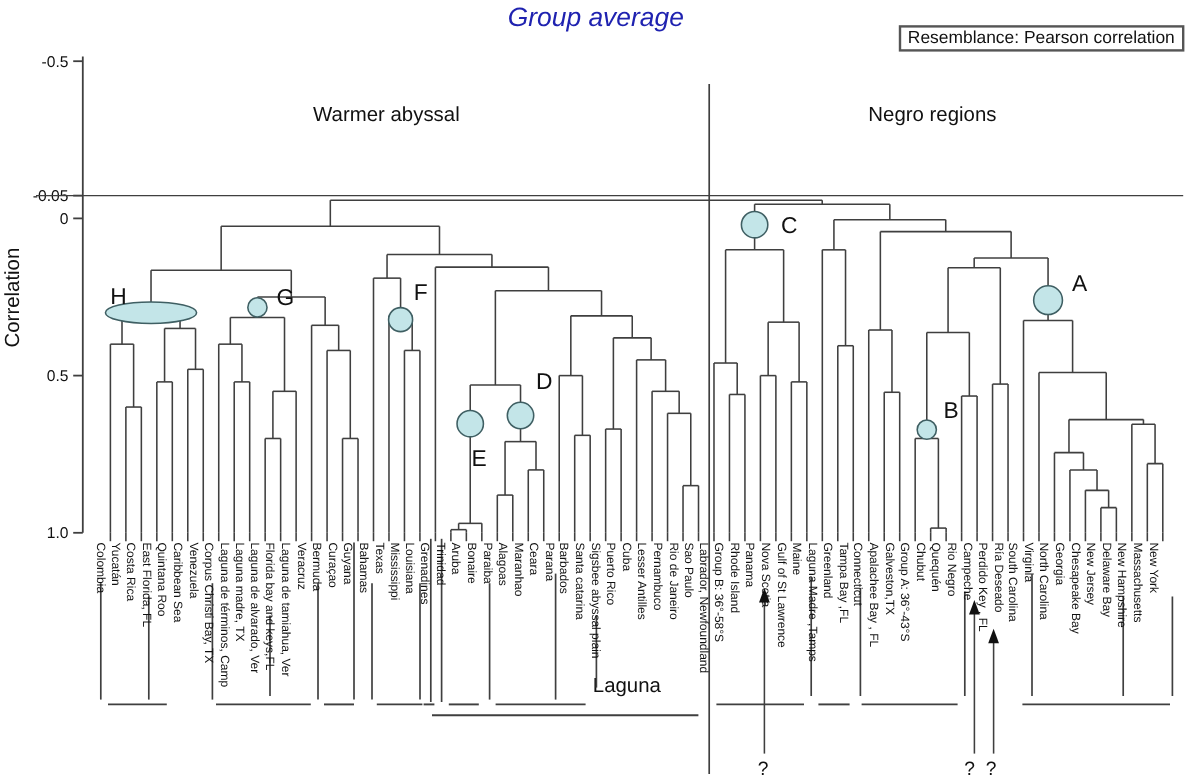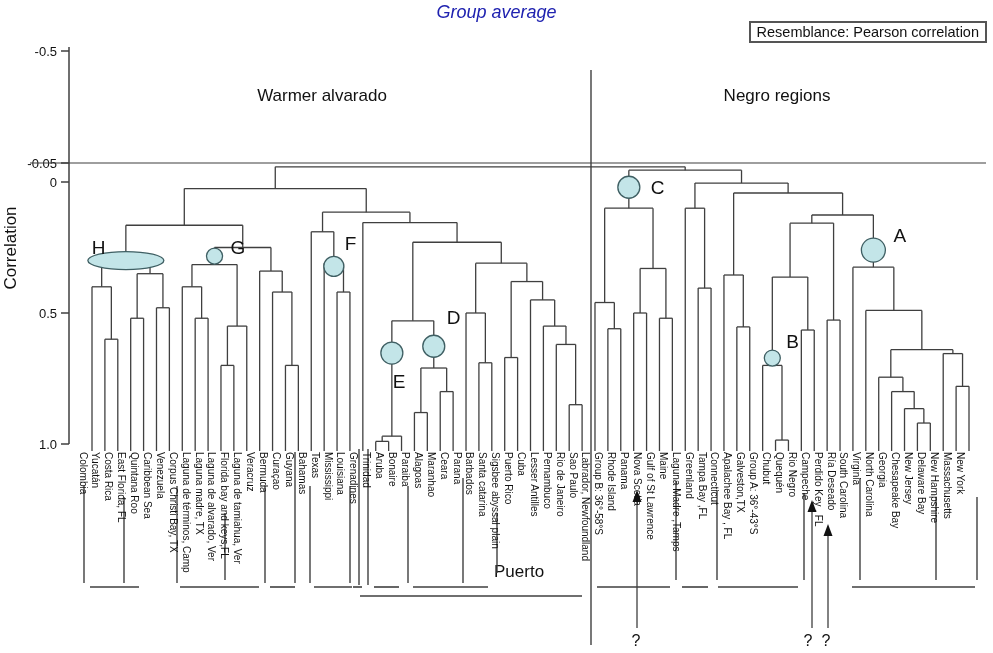--- a/index.html
+++ b/index.html
@@ -1,42 +1,42 @@
 <!DOCTYPE html>
 <html><head>
 <meta charset="utf-8">
 <style>
   html,body{margin:0;padding:0;background:#ffffff;}
   #stage{position:relative;width:993px;height:653px;background:#ffffff;overflow:hidden;
          font-family:"Liberation Sans", sans-serif;}
   #chart-title{position:absolute;left:0;top:2px;width:993px;text-align:center;
 phantom:0;
-    font-size:18px;font-style:italic;color:#1f22b0;}
+    font-size:22px;font-style:italic;color:#1f22b0;}
   #resemblance-box{position:absolute;right:6px;top:21px;border:2px solid #555;
     padding:1px 6px;font-size:14.5px;color:#111;background:#fff;}
   .region-label{position:absolute;top:86px;font-size:17px;color:#111;}
   #warmer-label{left:237px;width:170px;text-align:center;}
   #colder-label{left:692px;width:170px;text-align:center;}
   #y-axis-title{position:absolute;left:-44px;top:238px;width:110px;text-align:center;
     font-size:17px;color:#111;transform:rotate(-90deg);}
   #samples-label{position:absolute;left:494px;top:562px;font-size:17px;color:#111;}
   svg{position:absolute;left:0;top:0;}
   .leaf-label{position:absolute;white-space:nowrap;font-size:10px;color:#111;
     transform:rotate(90deg);transform-origin:0 0;letter-spacing:0px;}
 </style>
 </head>
 <body>
 
 <div id="stage">
   <div id="chart-title">Group average</div>
   <div id="resemblance-box">Resemblance: Pearson correlation</div>
-  <div id="warmer-label" class="region-label">Warmer alvarado</div>
+  <div id="warmer-label" class="region-label">Warmer abyssal</div>
   <div id="colder-label" class="region-label">Negro regions</div>
   <div id="y-axis-title">Correlation</div>
-  <div id="samples-label">Puerto</div>
+  <div id="samples-label">Laguna</div>
   <svg id="plot" width="993" height="653">
       <line x1="69" y1="47" x2="69" y2="444" stroke="#3f3f3f" stroke-width="1.5"></line>
       <line x1="61" y1="51" x2="69" y2="51" stroke="#3f3f3f" stroke-width="1.5"></line>
       <text x="57" y="55.5" fill="#111111" font-size="13" font-family="&quot;Liberation Sans&quot;, sans-serif" text-anchor="end">-0.5</text>
       <line x1="61" y1="163" x2="69" y2="163" stroke="#3f3f3f" stroke-width="1.5"></line>
       <text x="57" y="167.5" fill="#111111" font-size="13" font-family="&quot;Liberation Sans&quot;, sans-serif" text-anchor="end">-0.05</text>
       <line x1="61" y1="182" x2="69" y2="182" stroke="#3f3f3f" stroke-width="1.5"></line>
       <text x="57" y="186.5" fill="#111111" font-size="13" font-family="&quot;Liberation Sans&quot;, sans-serif" text-anchor="end">0</text>
       <line x1="61" y1="313" x2="69" y2="313" stroke="#3f3f3f" stroke-width="1.5"></line>
       <text x="57" y="317.5" fill="#111111" font-size="13" font-family="&quot;Liberation Sans&quot;, sans-serif" text-anchor="end">0.5</text>

